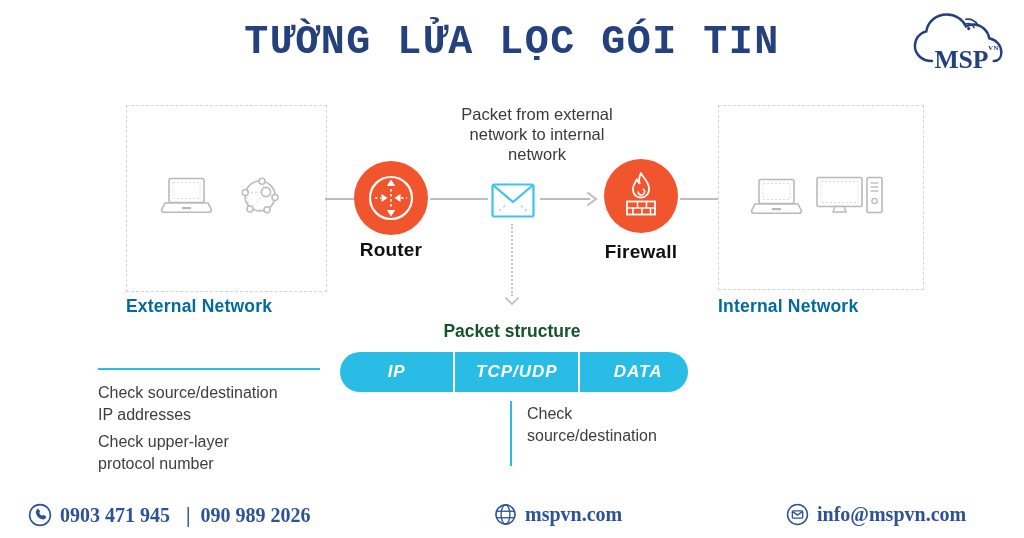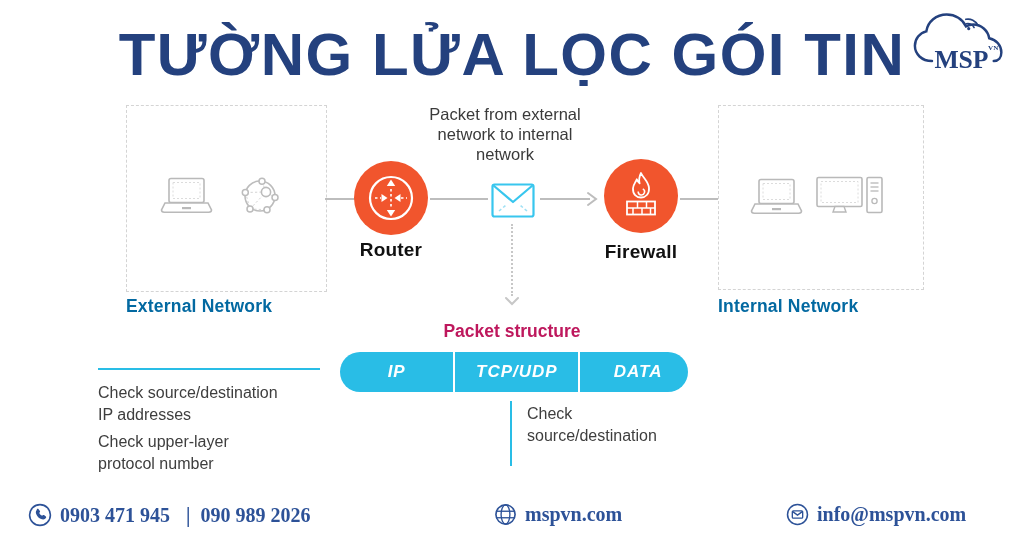--- a/index.html
+++ b/index.html
@@ -1,29 +1,29 @@
 <!DOCTYPE html>
 <html><head>
 <meta charset="utf-8">
 <style>
   html,body{margin:0;padding:0;background:#ffffff;}
   body{font-family:"Liberation Sans","DejaVu Sans",sans-serif;}
   .canvas{position:relative;width:1024px;height:538px;background:#ffffff;overflow:hidden;}
   .abs{position:absolute;}
-  .page-title{left:0;top:20px;width:1024px;text-align:center;font-size:60px;font-weight:800;
-    letter-spacing:1.5px;color:#24417E;}
+  .page-title{left:0;top:20px;width:1024px;text-align:center;font-size:40px;font-weight:800;
+    letter-spacing:1.5px;color:#24417E;font-family:Liberation Mono, monospace;}
   .net-box{border:1.5px dashed #d4d4d4;background:#fff;}
   .net-label{font-size:17.5px;font-weight:bold;color:#0369a1;text-align:left;letter-spacing:.2px;}
   .node-circle{width:74px;height:74px;border-radius:50%;background:#F1552D;display:flex;
     align-items:center;justify-content:center;}
   .node-label{font-size:19px;font-weight:bold;color:#111;text-align:center;letter-spacing:.2px;}
   .conn{height:2px;background:#bdbdbd;}
   .flow-note{width:210px;text-align:center;font-size:16.5px;line-height:20px;color:#3a3a3a;font-weight:500;}
   .dotline{border-left:2px dotted #c7c7c7;width:0;}
-  .pkt-title{font-size:17.5px;font-weight:bold;color:#be185d;text-align:center;}
+  .pkt-title{font-size:17.5px;font-weight:bold;color:#14532d;text-align:center;}
   .pill{display:flex;width:348px;height:40px;border-radius:21px;overflow:hidden;background:#29BDE6;}
   .pill .seg{display:flex;align-items:center;justify-content:center;color:#fff;font-size:17px;
     font-weight:600;letter-spacing:1px;font-style:italic;}
   .pill .divider{width:2px;background:#fff;margin:0;}
   .cyan-line{background:#29BDE6;}
   .note{font-size:16px;line-height:21.5px;color:#3e3e3e;}
   .note span{display:block;}
   .footer-item{display:flex;align-items:center;gap:8px;color:#2D5298;font-size:20px;font-weight:bold;font-family:Liberation Serif, serif;}
   .footer-item .sep{margin:0 2px 0 8px;font-weight:bold;}
 </style>
@@ -84,21 +84,21 @@
       <line x1="9" y1="25" x2="15" y2="25" stroke="#fff" stroke-width="1.6" stroke-dasharray="2.5 2.5"></line>
       <line x1="35" y1="25" x2="41" y2="25" stroke="#fff" stroke-width="1.6" stroke-dasharray="2.5 2.5"></line>
       <path d="M21.5 25 L15.5 21 L15.5 29 Z" fill="#fff"></path>
       <path d="M28.5 25 L34.5 21 L34.5 29 Z" fill="#fff"></path>
     </svg>
   </div>
   <div class="abs node-label" style="left:349px;top:239px;width:84px;">Router</div>
 
   <div class="abs conn" style="left:430px;top:198px;width:58px;"></div>
 
-  <div class="abs flow-note" style="left:400px;top:104px;">
+  <div class="abs flow-note" style="left:432px;top:104px;">
     <span>Packet from external</span><br>
     <span>network to internal</span><br>
     <span>network</span>
   </div>
 
   <div class="abs" style="left:491px;top:183px;">
     <svg width="44" height="35" viewBox="0 0 44 35">
       <rect x="1.5" y="1.5" width="41" height="32" rx="2" fill="#fff" stroke="#38C6EE" stroke-width="2.2"></rect>
       <path d="M2.5 2.5 L22 19 L41.5 2.5" fill="none" stroke="#38C6EE" stroke-width="2.2" stroke-linejoin="round"></path>
       <path d="M8 28 L14.5 22.5" stroke="#9fe0f4" stroke-width="1.6" stroke-dasharray="3 2.4" fill="none"></path>

